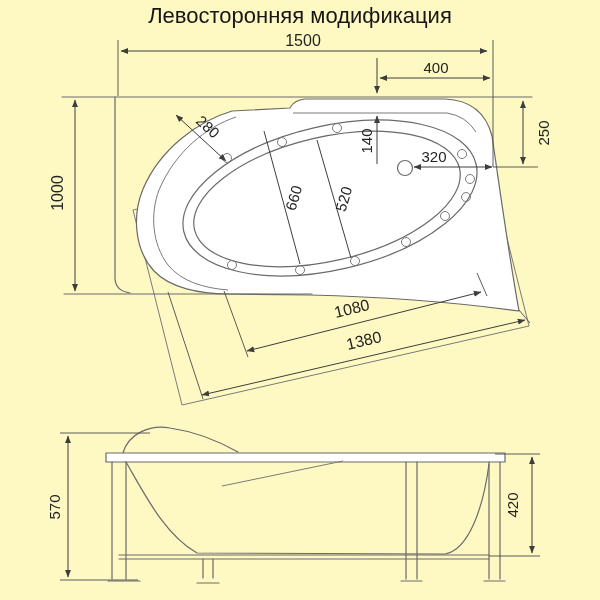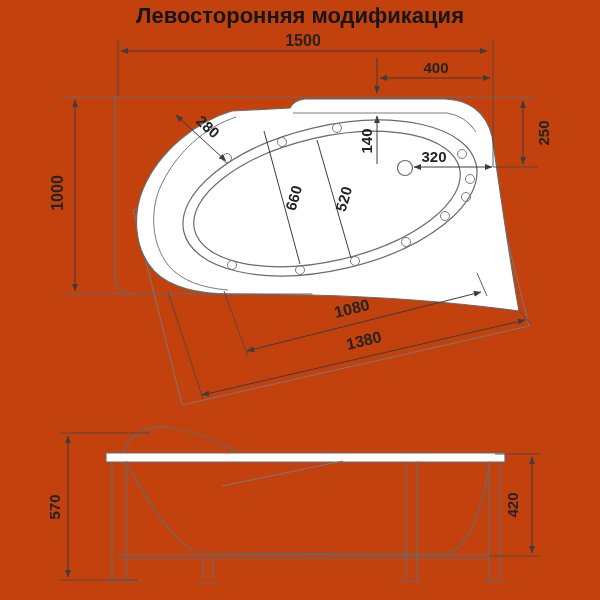--- a/index.html
+++ b/index.html
@@ -1,17 +1,17 @@
 <!DOCTYPE html>
 <html><head>
 <meta charset="utf-8">
 <style>
   html,body{margin:0;padding:0;background:#ffffff;}
-  .stage{position:relative;width:600px;height:600px;background:#c2410c;overflow:hidden;
-         font-family:"Liberation Sans",sans-serif;font-weight:bold;}
+  .stage{position:relative;width:600px;height:600px;background:#fef9c3;overflow:hidden;
+         font-family:"Liberation Sans",sans-serif;}
   svg{display:block;}
   .ln{stroke:#6a6a6a;stroke-width:1.2;fill:none;stroke-linejoin:round;stroke-linecap:round;}
   .ln-thin{stroke:#7a7a7a;stroke-width:1;fill:none;}
   .tubfill{fill:#ffffff;}
   .dim{stroke:#3d3d3d;stroke-width:1;fill:none;}
   .ext{stroke:#4a4a4a;stroke-width:0.9;fill:none;}
   .num{font-family:"Liberation Sans",sans-serif;font-size:15px;fill:#242424;text-anchor:middle;}
   .num-lg{font-size:16px;}
   .title{font-family:"Liberation Sans",sans-serif;font-size:22px;fill:#161616;text-anchor:middle;}
 </style>

